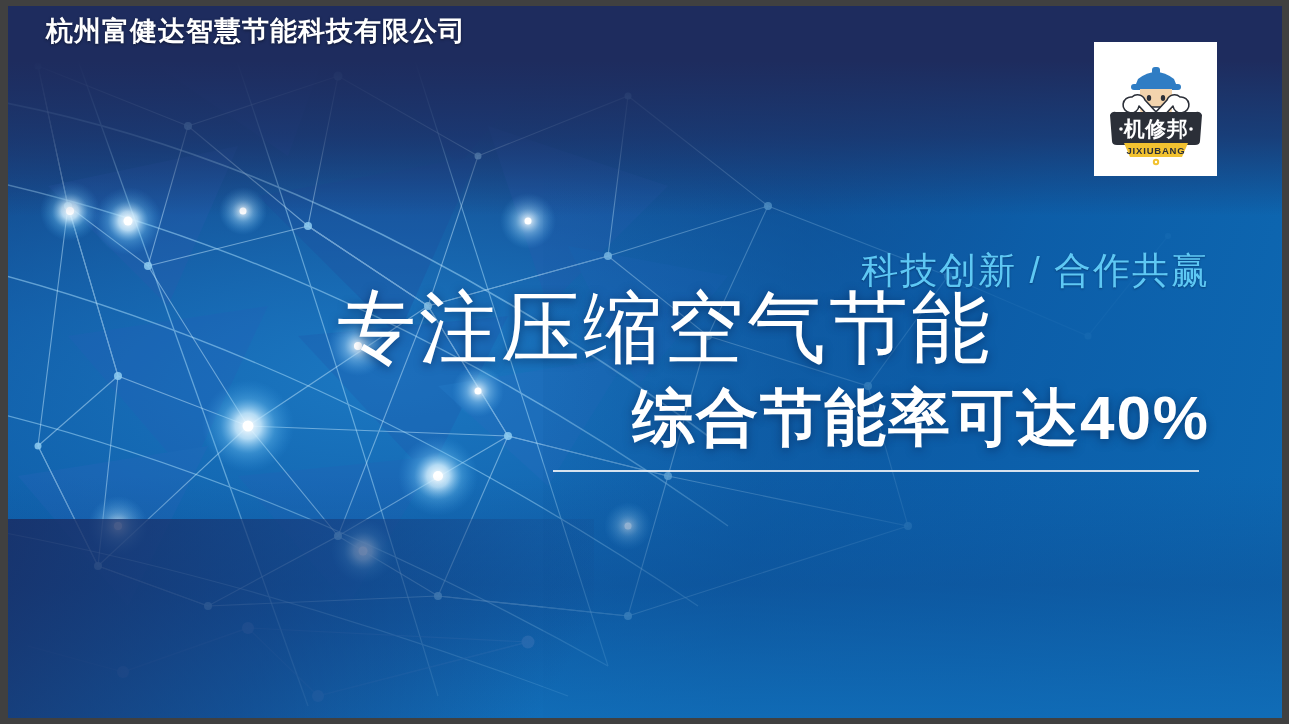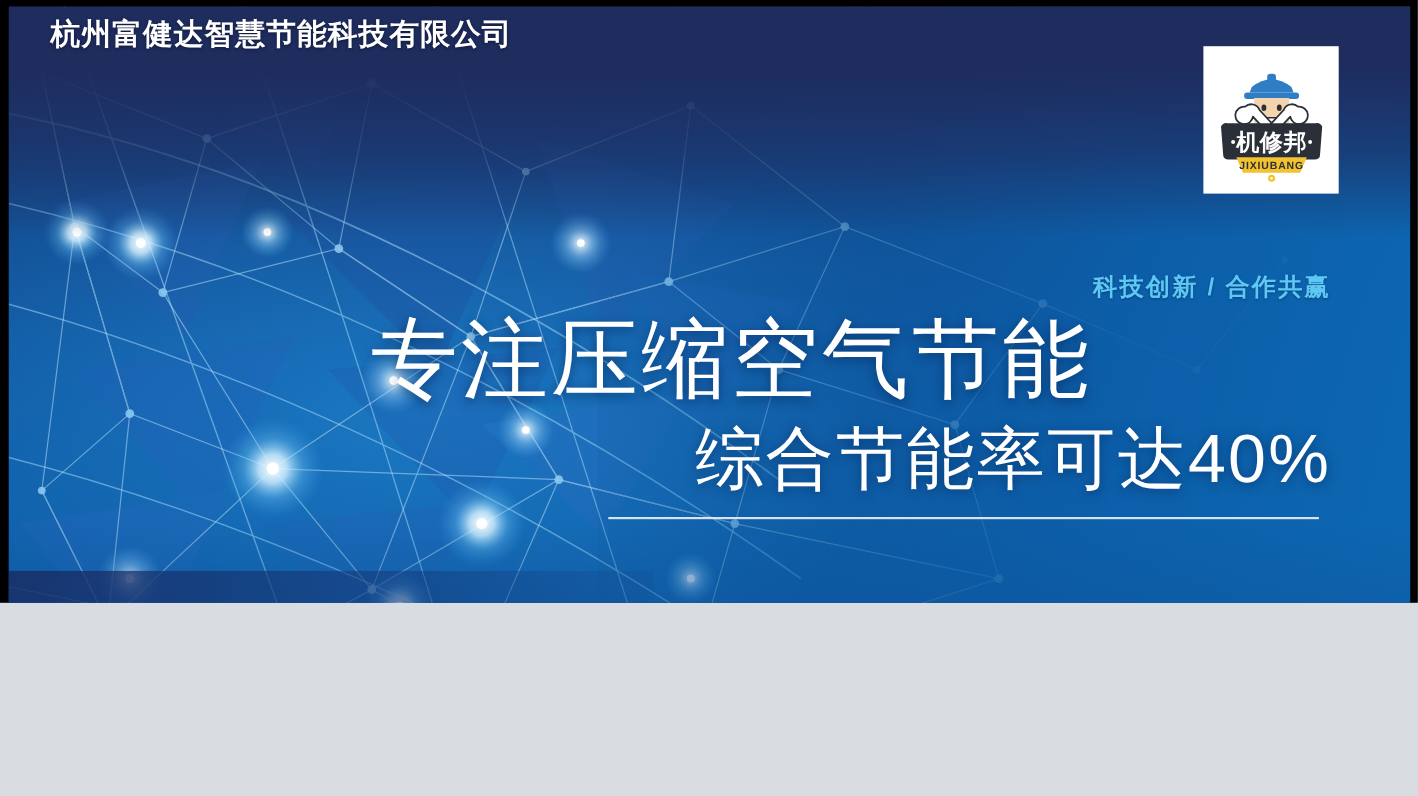--- a/index.html
+++ b/index.html
@@ -7,22 +7,22 @@
   html, body {
     width:1289px; height:724px;
     background:#d9dde2;
     font-family:"Liberation Sans", sans-serif;
     overflow:hidden;
   }
 
   
   #banner {
     position:relative;
-    width:1289px; height:548px;
-    background:#000000;
+    width:1289px; height:724px;
+    background:#404040;
     overflow:hidden;
   }
 
   
   .art {
     position:absolute;
     left:8px; top:6px;
     width:1274px; height:712px;
     overflow:hidden;
     background:
@@ -72,38 +72,38 @@
     position:absolute; left:1086px; top:36px;
     width:123px; height:134px;
     background:#ffffff;
     display:flex; align-items:center; justify-content:center;
   }
   .logo-card svg { display:block; }
 
   
   .tagline {
     position:absolute; right:72px; top:240px;
-    font-size:22px; font-weight:700; color:#5ec8f4;
+    font-size:37px; font-weight:400; color:#5ec8f4;
     letter-spacing:2px; white-space:nowrap;
     text-shadow:0 1px 2px rgba(0,20,50,.4);
   }
 
   
   .headline-1 {
     position:absolute; left:329px; top:283px;
     font-family:"Liberation Serif", serif;
     font-size:79px; font-weight:400; color:#ffffff;
     letter-spacing:3px; line-height:1; white-space:nowrap;
     text-shadow:0 2px 10px rgba(0,25,70,.55);
   }
 
   
   .headline-2 {
     position:absolute; right:72px; top:381px;
-    font-size:62px; font-weight:400; color:#ffffff;
+    font-size:62px; font-weight:700; color:#ffffff;
     letter-spacing:2px; line-height:1; white-space:nowrap;
     text-shadow:0 2px 10px rgba(0,25,70,.5);
   }
 
   
   .divider {
     position:absolute; left:545px; top:464px;
     width:646px; height:2px;
     background:#e8eef4;
     opacity:.92;

